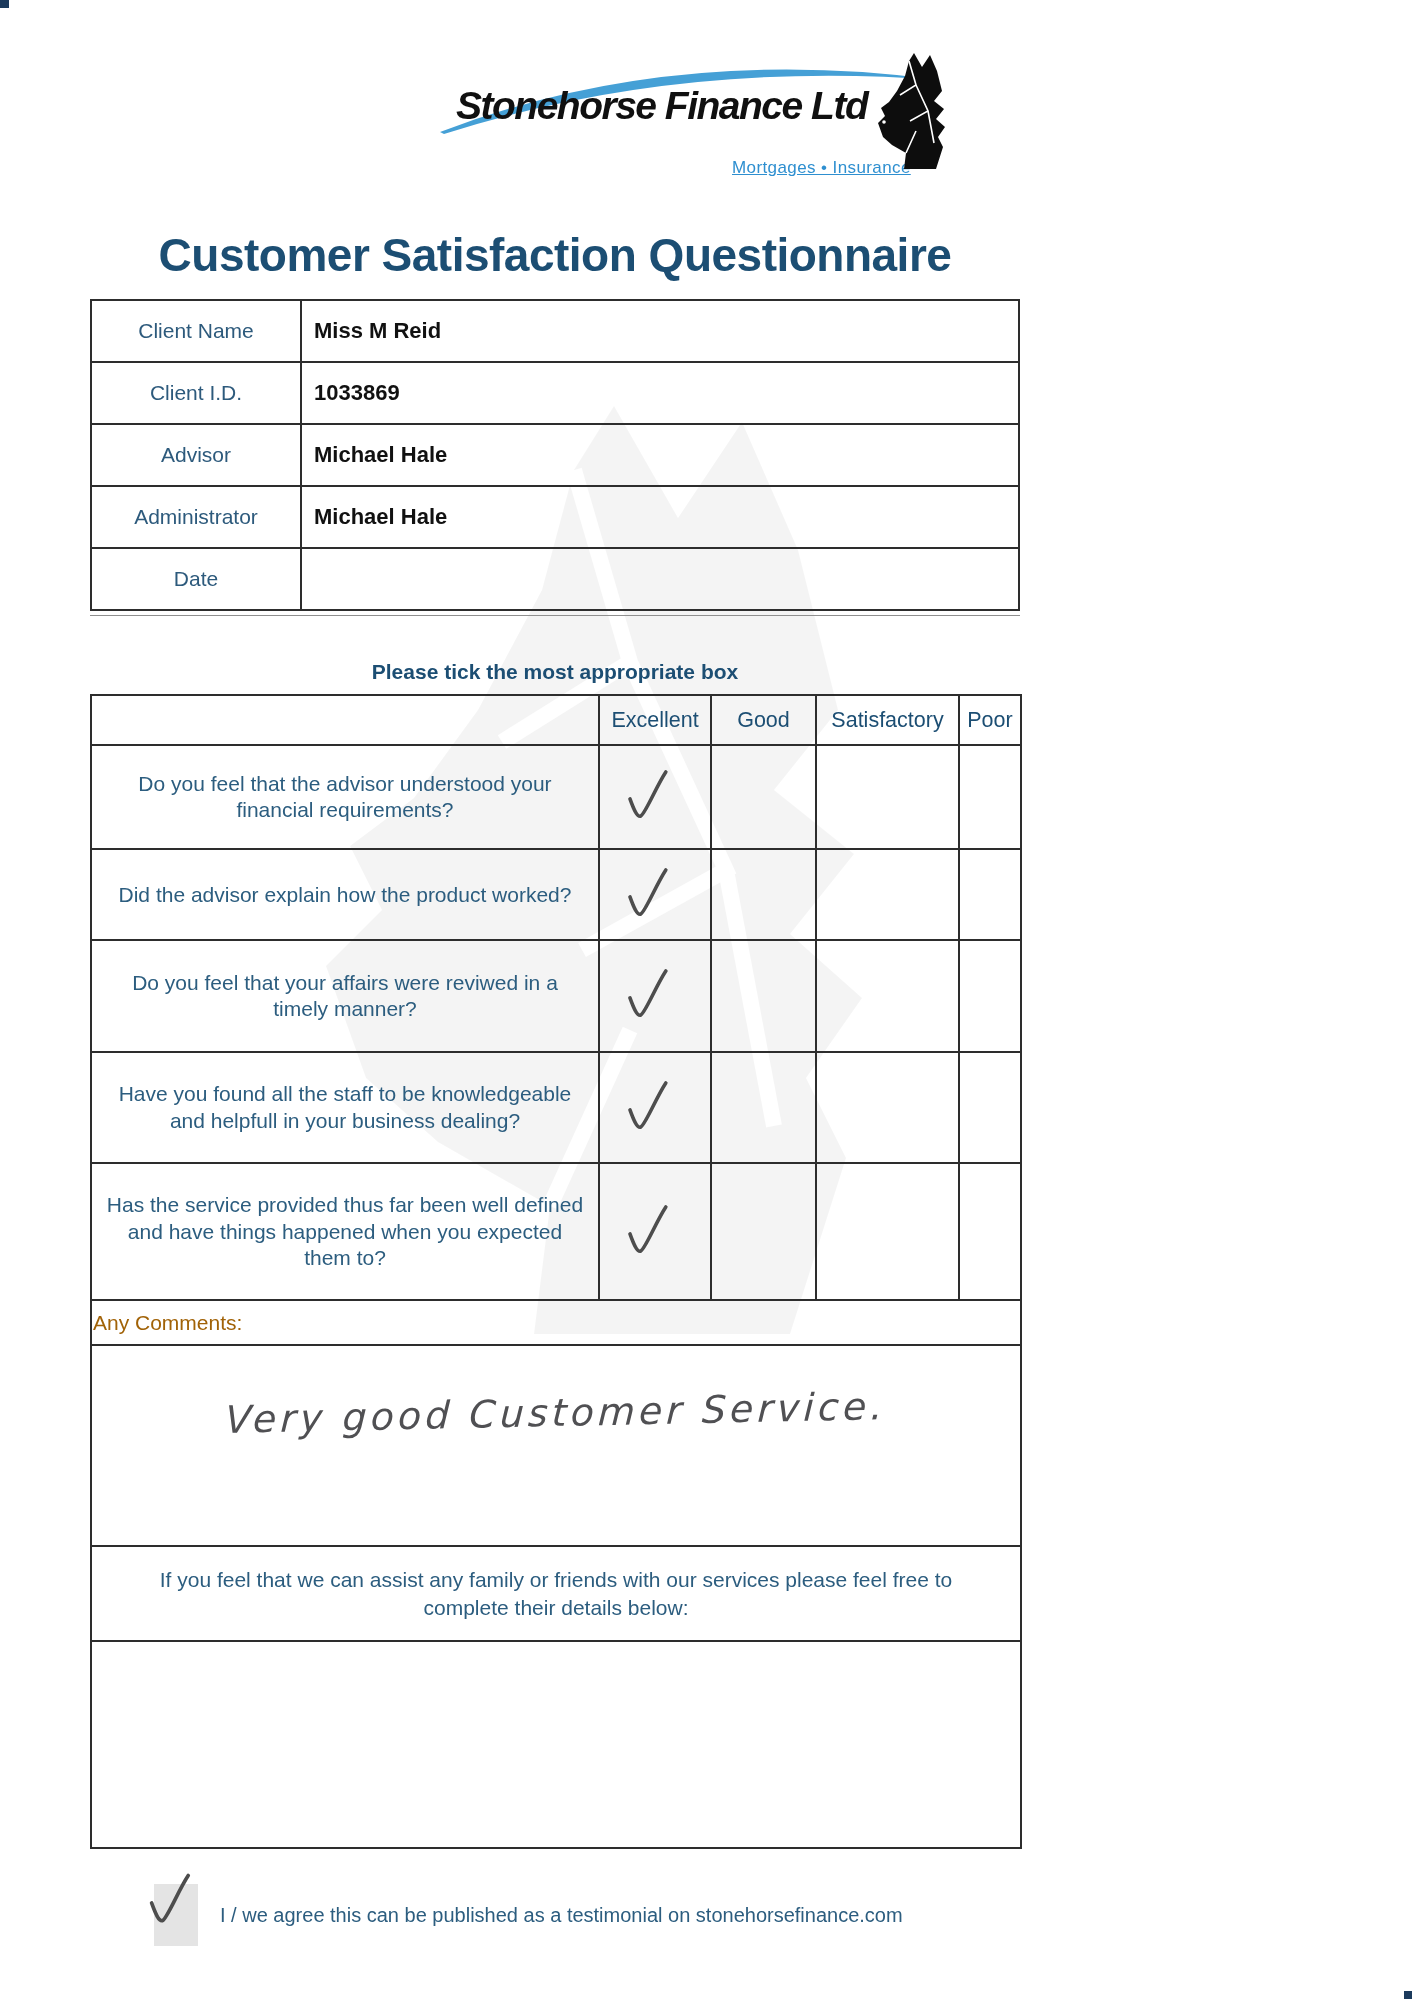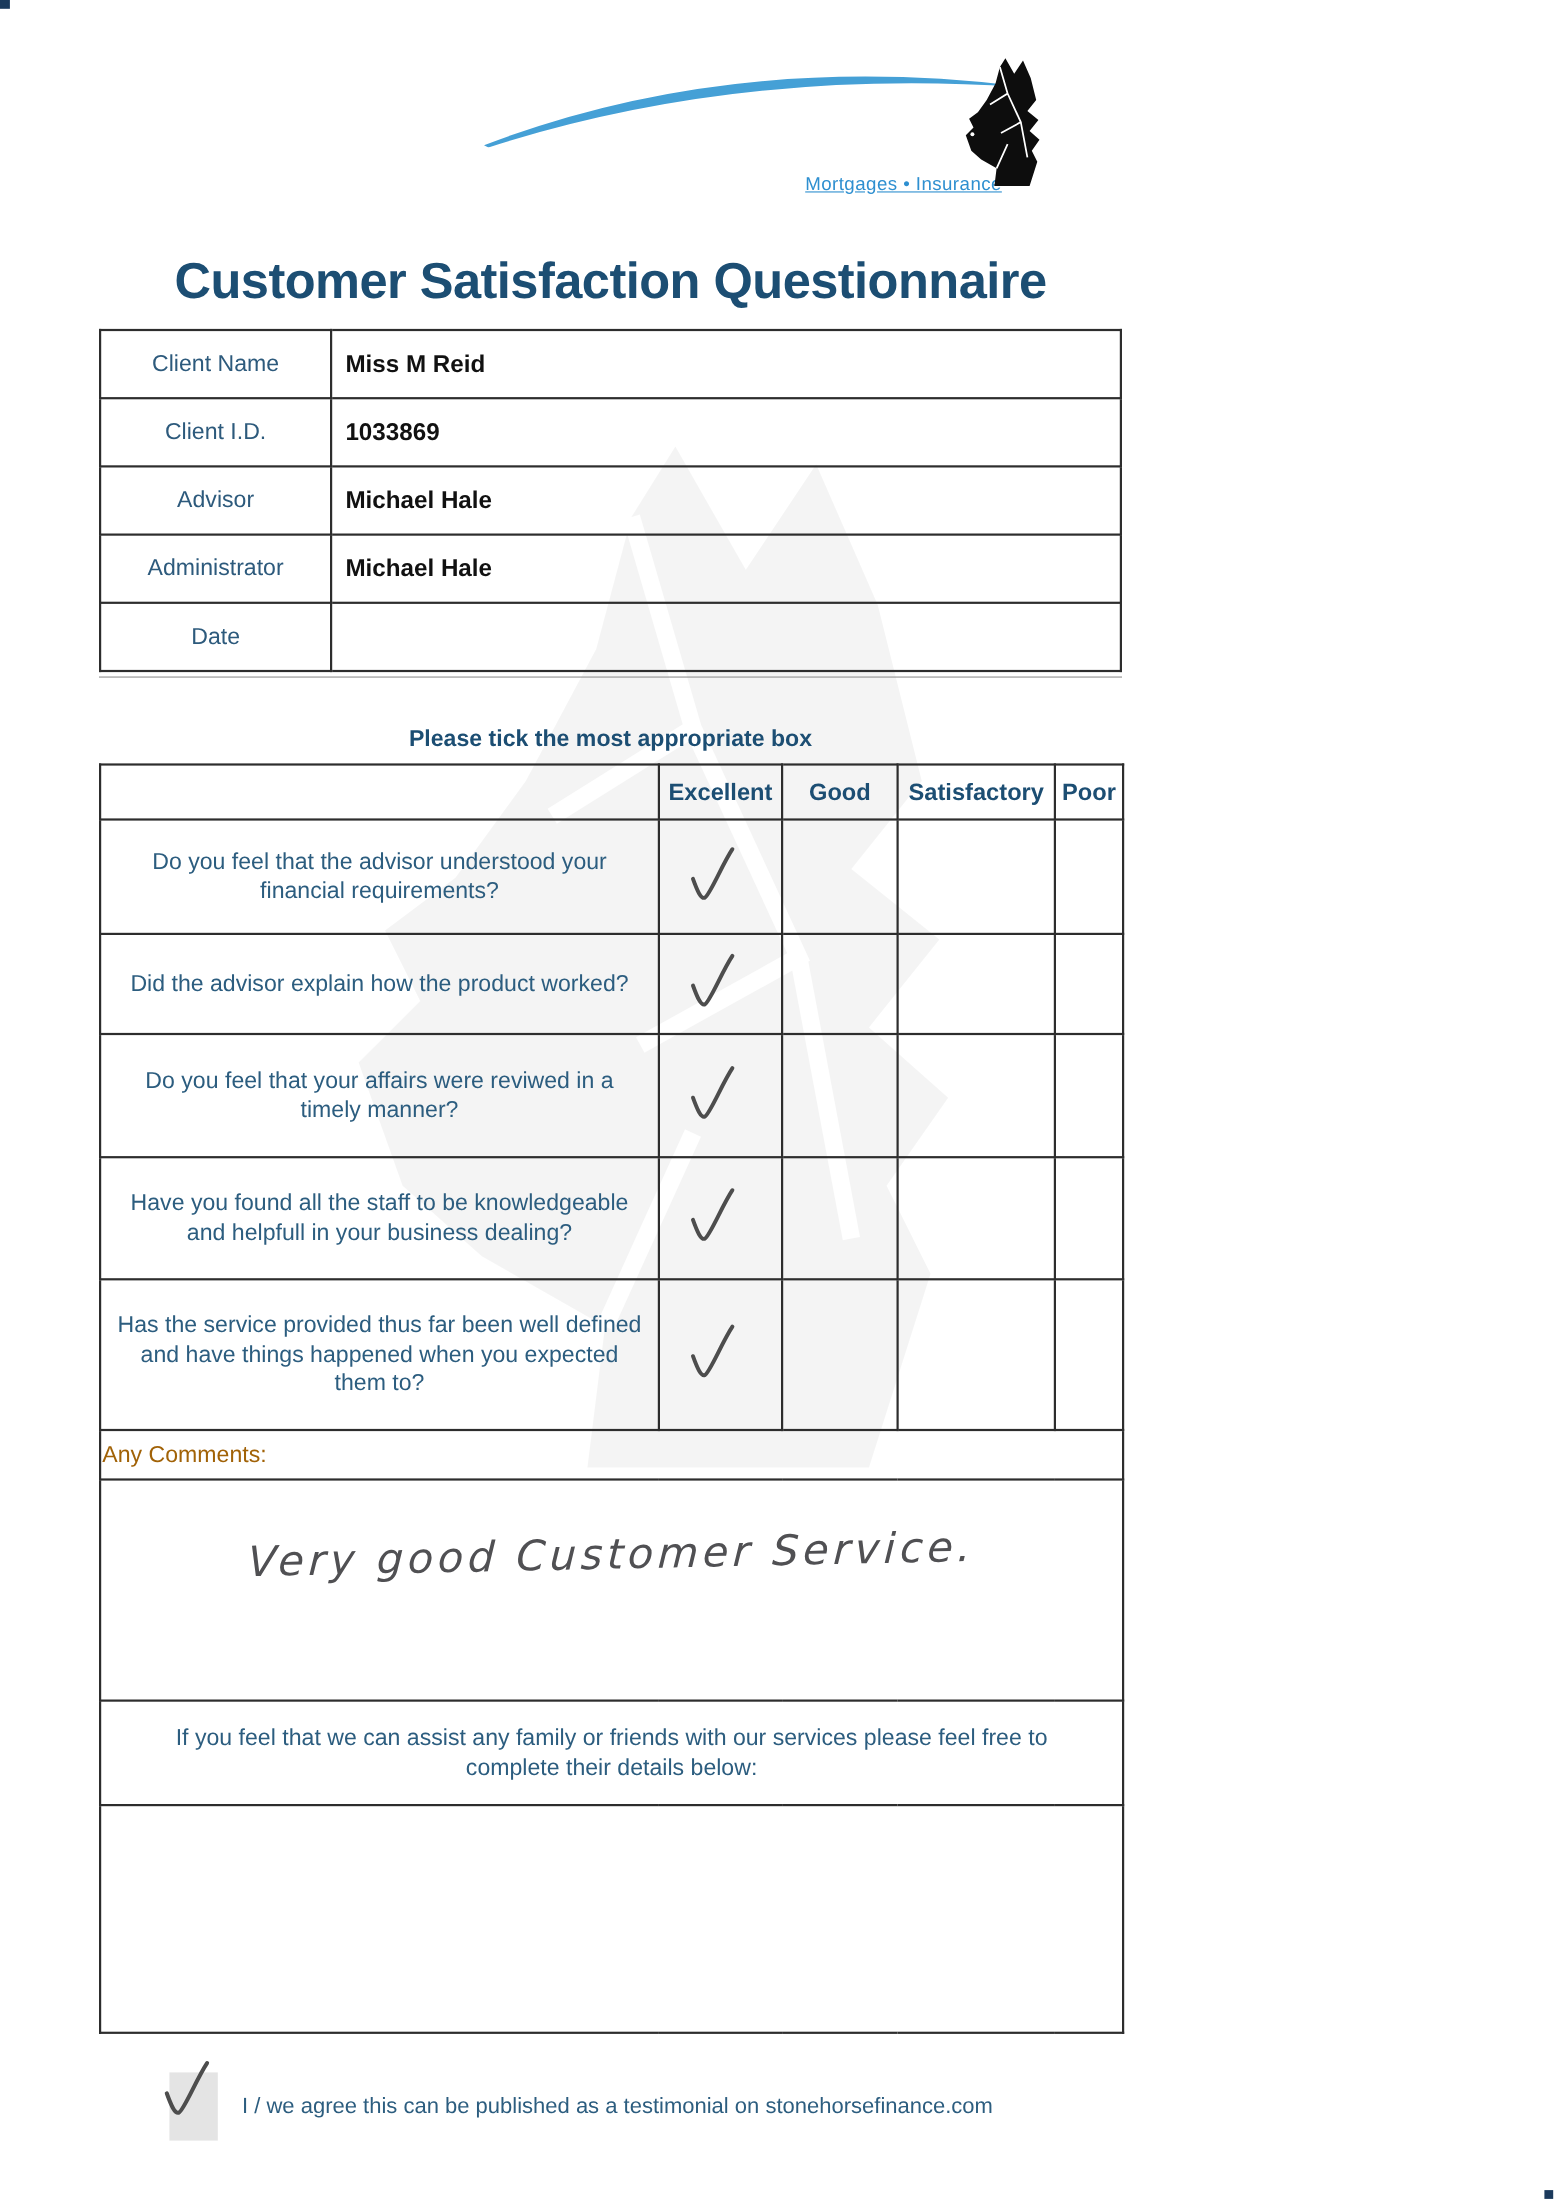--- a/index.html
+++ b/index.html
@@ -28,21 +28,21 @@
   td{border:2px solid #2d2d2d;vertical-align:middle;}
 
   .info-table{margin-top:16px;border-top-width:3px;}
   .info-table td{height:58px;}
   .il{width:210px;text-align:center;font-size:21px;color:#2d5a7c;}
   .iv{padding-left:12px;font-size:22px;font-weight:bold;color:#111;}
   .dbl{width:930px;height:2px;border-bottom:1px solid #8f8f8f;margin-top:2px;}
 
   .instruction{margin:44px 0 10px 0;text-align:center;font-size:21px;font-weight:bold;color:#1c4e73;}
 
-  .survey-table .ch{height:46px;text-align:center;font-size:21.5px;font-weight:bold;color:#1c4e73;}
+  .survey-table .ch{height:46px;text-align:center;font-size:21.5px;font-weight:normal;color:#1c4e73;}
   .qt{text-align:center;font-size:21px;line-height:1.25;color:#2c5d7f;padding:8px 14px;}
   .rq1 td{height:86px;} .rq2 td{height:73px;} .rq3 td{height:94px;margin-top:24px;} .rq4 td{height:93px;} .rq5 td{height:119px;}
   .rc{text-align:center;}
   .tick{width:46px;height:54px;transform:translatex(-8px) rotate(2deg);}
   .cl{height:41px;text-align:left;font-size:21px;color:#a16207;}
   .cb{height:197px;vertical-align:top;}
   .handwriting{margin-top:44px;text-align:center;font-family:"DejaVu Sans",sans-serif;font-style:italic;
                font-size:38px;color:#505053;letter-spacing:4px;transform:rotate(-1.2deg) skewX(-4deg);}
   .rf{height:93px;text-align:center;font-size:21px;line-height:1.3;color:#2c5d7f;padding:0 60px;border-radius:18px;}
   .dt{height:203px;}
@@ -62,20 +62,21 @@
 
   <svg class="watermark" viewBox="0 0 70 120" preserveAspectRatio="none">
     <path d="M38,2 L46,16 L54,4 L61,20 L66,40 L58,50 L68,58 L60,68 L69,76 L62,86 L67,96 L60,118 L28,118 L30,102 L16,94 L7,86 L2,72 L9,65 L5,57 L13,51 L21,40 L29,25 L33,10 Z" fill="#000"></path>
     <path d="M33,10 L40,34 L24,44 M40,34 L52,60 L34,70 M52,60 L58,92 M30,102 L40,80" fill="none" stroke="#fff" stroke-width="2"></path>
   </svg>
 
   <div class="logo">
     <svg class="swoosh" viewBox="0 0 500 80" preserveAspectRatio="none">
       <path d="M0,78 Q230,-10 500,26 Q235,6 4,80 Z" fill="#45a0d6"></path>
     </svg>
+    <div class="logo-text">Stonehorse Finance Ltd</div>
     <div class="tagline">Mortgages • Insurance</div>
     <svg class="horse" viewBox="0 0 70 120">
       <path d="M38,2 L46,16 L54,4 L61,20 L66,40 L58,50 L68,58 L60,68 L69,76 L62,86 L67,96 L60,118 L28,118 L30,102 L16,94 L7,86 L2,72 L9,65 L5,57 L13,51 L21,40 L29,25 L33,10 Z" fill="#0d0d0d"></path>
       <path d="M33,10 L40,34 L24,44 M40,34 L52,60 L34,70 M52,60 L58,92 M30,102 L40,80" fill="none" stroke="#fff" stroke-width="1.6"></path>
       <circle cx="8" cy="71" r="1.8" fill="#fff"></circle>
     </svg>
   </div>
 
   <div class="content">
     <h1 class="title">Customer Satisfaction Questionnaire</h1>

